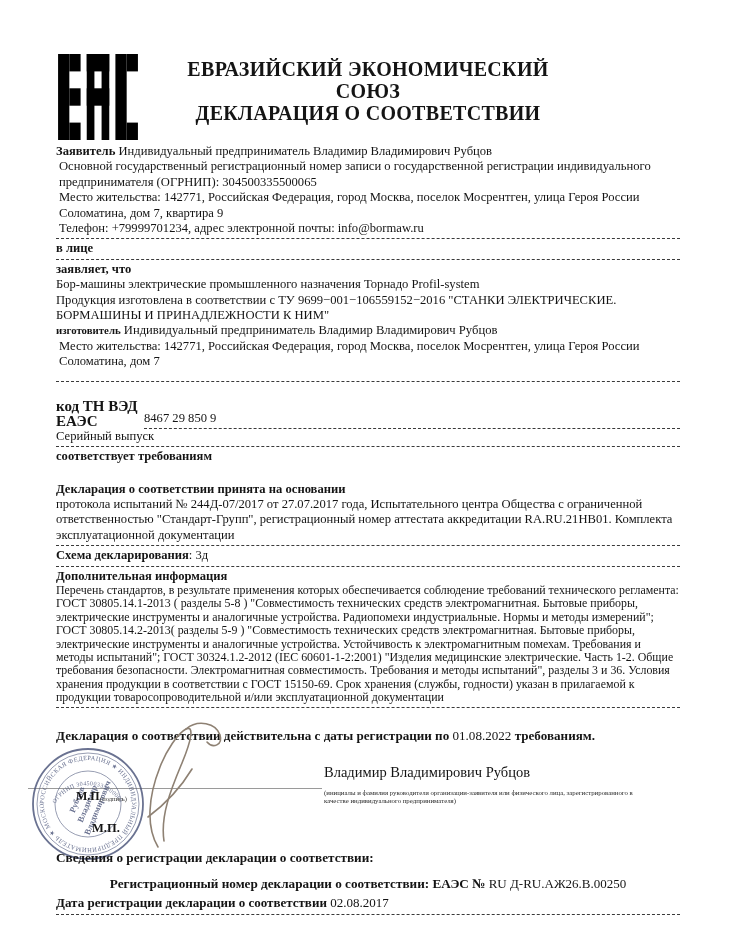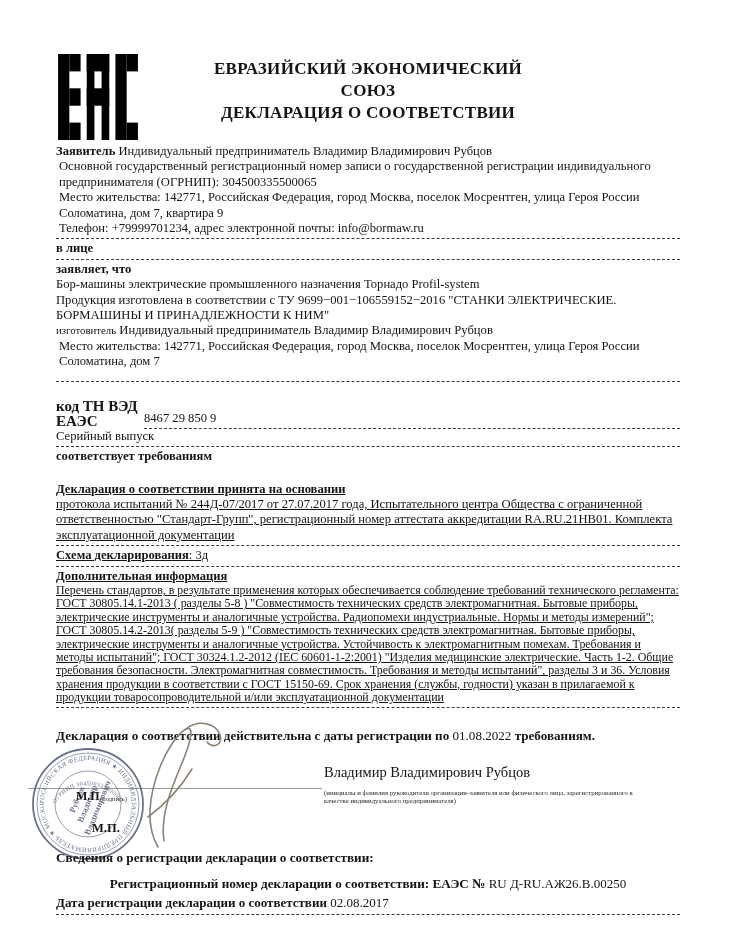--- a/index.html
+++ b/index.html
@@ -5,30 +5,30 @@
   html,body{margin:0;padding:0;background:#ffffff;}
   .page{
     position:relative;width:734px;height:937px;overflow:hidden;background:#fff;
     font-family:"Liberation Serif","DejaVu Serif",serif;color:#141414;
     font-size:12.6px;line-height:15.4px;box-sizing:border-box;
     padding:52px 54px 0 56px;
   }
   p{margin:0;}
   .header{position:relative;height:92px;}
   .eac-logo{position:absolute;left:2px;top:2px;}
-  .doc-title{text-align:center;font-weight:bold;font-size:17px;line-height:22px;padding-top:6px;letter-spacing:.3px;}
+  .doc-title{text-align:center;font-weight:bold;font-size:20px;line-height:22px;padding-top:6px;letter-spacing:.3px;}
   .bold{font-weight:bold;}
   .sp{padding-left:3px;}
   .dashed-b{border-bottom:1px dashed #3a3a3a;padding-bottom:2px;margin-bottom:2px;}
   .dash-line{border-bottom:1px dashed #3a3a3a;height:0;margin-top:11px;}
-  .small-label{font-weight:normal;font-size:10.8px;text-align:center;}
+  .small-label{font-weight:bold;font-size:10.8px;text-align:center;}
   .tnved-row{display:flex;margin-top:17px;align-items:flex-end;}
   .tnved-label{font-weight:bold;font-size:15px;width:88px;flex:none;line-height:15px;}
   .tnved-value{flex:1;border-bottom:1px dashed #3a3a3a;padding-bottom:1px;}
-  .gap18{margin-top:17px;text-decoration:underline;}
+  .gap18{margin-top:17px;}
   .additional-text{font-size:11.9px;line-height:13.4px;}
   .validity{font-weight:bold;font-size:13.1px;margin-top:19px;line-height:18px;}
   .validity .reg{font-weight:normal;}
   .sig-area{position:relative;height:104px;}
   .stamp-svg{position:absolute;left:-26px;top:0;z-index:1;opacity:.82;}
   .sign-svg{position:absolute;left:64px;top:-26px;z-index:3;}
   .sig-line{position:absolute;left:-28px;top:43px;width:294px;border-top:1px solid #9a9a9a;z-index:0;}
   .mp-small{position:absolute;left:20px;top:44px;font-size:12px;font-weight:bold;z-index:2;}
   .podpis{position:absolute;left:44px;top:46px;font-size:6.5px;z-index:2;color:#333;}
   .mp-big{position:absolute;left:36px;top:76px;font-size:12.5px;font-weight:bold;z-index:4;}

